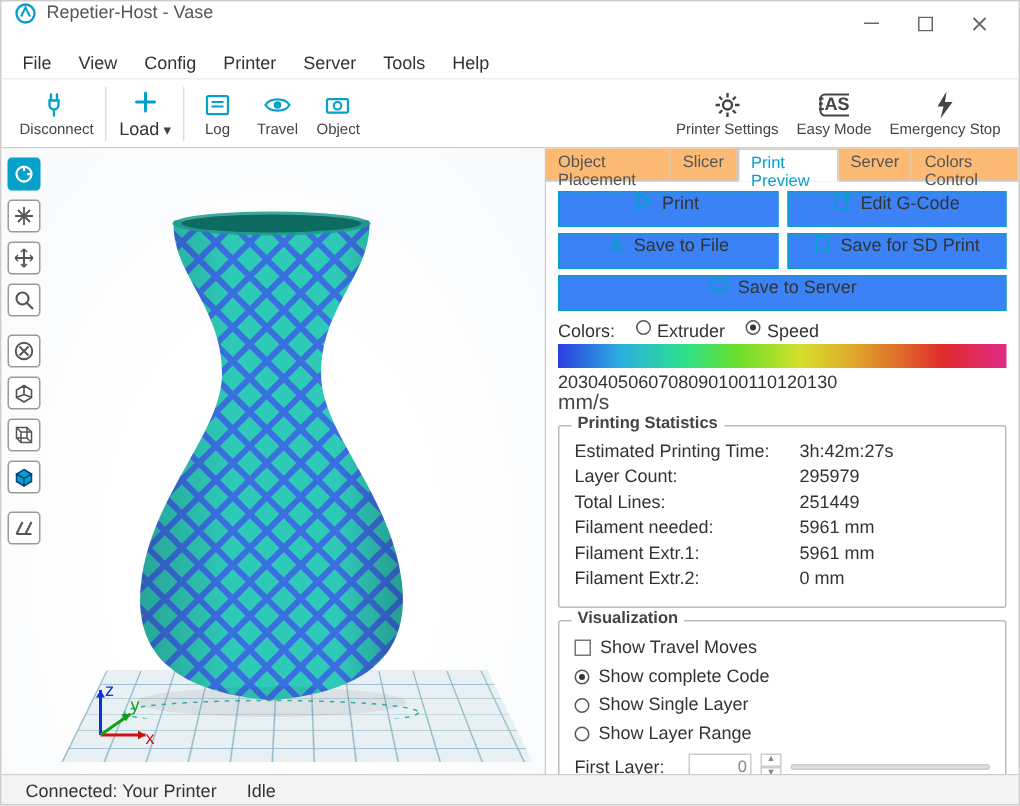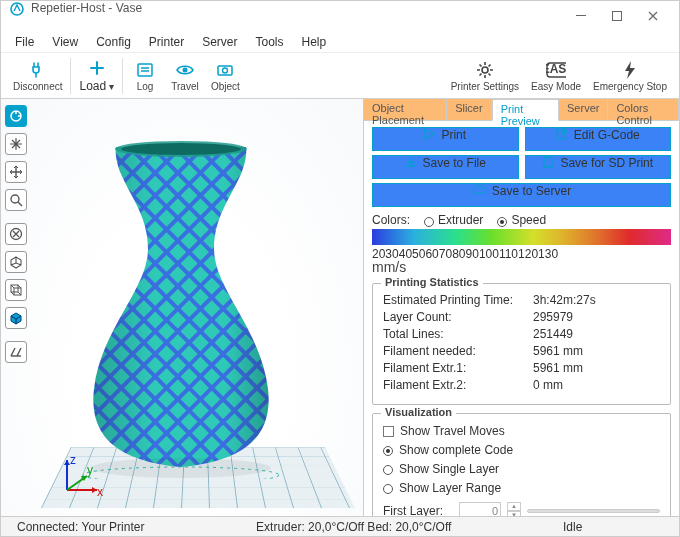--- a/index.html
+++ b/index.html
@@ -28,21 +28,21 @@
 .vase{position:absolute;left:75px;top:40px;width:210px;height:340px}
 .axes{position:absolute;left:56px;bottom:16px;width:46px;height:46px}
 .rightpane{flex:1;display:flex;flex-direction:column;min-height:0}
 .righttabs{height:22px;display:flex;border-bottom:1px solid #ccc;background:#fdba74}
 .righttabs .tab{padding:3px 8px;font-size:11px;border-right:1px solid #ccc;color:#555}
 .righttabs .tab.active{color:#06a0cc;background:#fff;border-bottom:1px solid #fff;margin-bottom:-1px;border-top:1px solid #ccc;border-left:1px solid #ccc}
 .rightbody{flex:1;overflow:auto;padding:6px 8px}
 .btnrow{display:flex;gap:6px;margin-bottom:4px}
 .bigbtn{flex:1;height:24px;border:1px solid #06a0cc;display:flex;align-items:flex-start;justify-content:center;gap:6px;color:#06a0cc;background:#3b82f6}
 .colorrow{display:flex;align-items:center;gap:14px;margin:6px 0 2px}
-.radio{display:flex;align-items:flex-end;gap:4px;font-size:11px}
+.radio{display:flex;align-items:flex-start;gap:4px;font-size:11px}
 .radio .dot{width:10px;height:10px;border:1px solid #555;border-radius:50%;display:inline-block;position:relative}
 .radio.sel .dot::after{content:"";position:absolute;inset:2px;background:#333;border-radius:50%}
 .spectrum{height:16px;margin-top:2px;background:linear-gradient(90deg,#2b3ddf 0%,#2bb0df 14%,#2bdf8d 28%,#6adf2b 40%,#d4df2b 54%,#dfb22b 64%,#df6e2b 76%,#df2b2b 86%,#df2b87 100%)}
 .speclabels{display:flex;font-size:10px;color:#444;margin-top:2px}
 .unit{text-align:left;font-size:14px;color:#444;margin-top:-2px}
 .group{border:1px solid #bbb;border-radius:2px;margin-top:8px;padding:8px 10px 10px;position:relative}
 .group .legend{position:absolute;top:-8px;left:8px;background:#fff;padding:0 4px;font-size:11px;font-weight:600;color:#444}
 .statrow{display:flex;font-size:11px;color:#444;line-height:17px}
 .statrow .k{width:150px}
 .chkrow{display:flex;align-items:center;gap:6px;font-size:11px;color:#444;line-height:19px}
@@ -428,15 +428,14 @@
           <div class="slider"></div>
         </div>
 
       </div>
     </div>
   </div>
 </div>
 
 <div class="statusbar">
   <span class="seg">Connected: Your Printer</span>
-  <span class="seg" style="flex:1;text-align:center">Extruder: 20,0°C/Off Bed: 20,0°C/Off</span>
   <span class="seg" style="width:120px">Idle</span>
 </div>
 
 </body></html>

